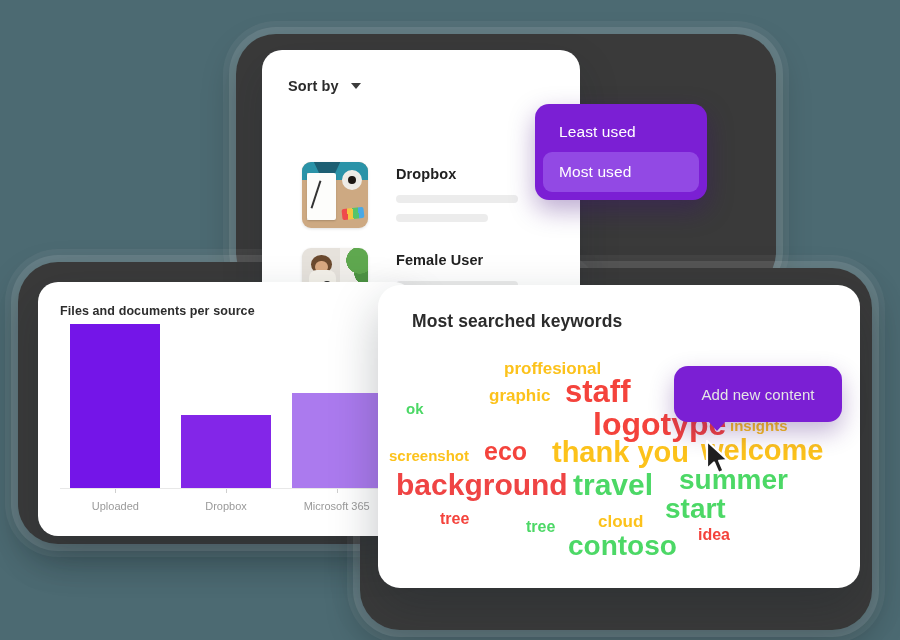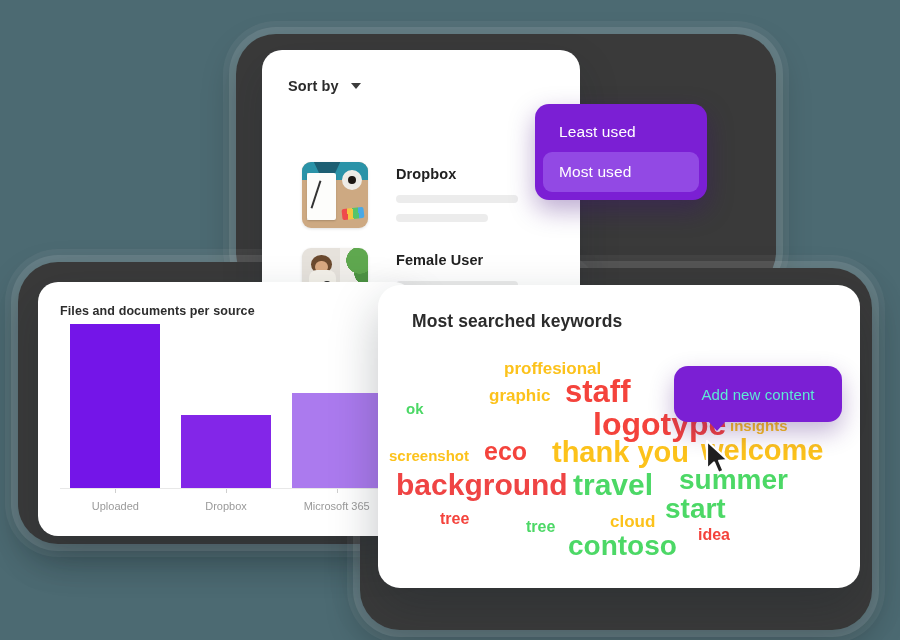--- a/index.html
+++ b/index.html
@@ -158,21 +158,21 @@
     font-size: 17.5px; font-weight: 700; color: #2b2b2b; letter-spacing: .1px; text-align: center;
   }
   .cloud { position: absolute; left: 0; top: 58px; width: 482px; height: 245px; }
   .w { position: absolute; font-weight: 700; white-space: nowrap; line-height: 1; }
 
   
   .tooltip {
     position: absolute; left: 674px; top: 366px; width: 168px; height: 56px;
     background: #7b1fd4; border-radius: 14px;
     display: flex; align-items: center; justify-content: center;
-    color: #5eead4; font-size: 15px; letter-spacing: .1px;
+    color: #e5e5e5; font-size: 15px; letter-spacing: .1px;
     box-shadow: 0 10px 24px rgba(60,10,120,0.30);
     z-index: 60;
   }
   .tooltip .tail {
     position: absolute; left: 34px; bottom: -9px;
     width: 0; height: 0;
     border-left: 9px solid transparent;
     border-right: 9px solid transparent;
     border-top: 10px solid #7b1fd4;
   }
@@ -281,21 +281,21 @@
         <span class="w" style="left: 11px; top: 105px; font-size: 15px; color: rgb(252, 194, 27);">screenshot</span>
         <span class="w" style="left: 106px; top: 96px; font-size: 25px; color: rgb(244, 67, 60);">eco</span>
         <span class="w" style="left: 174px; top: 95px; font-size: 29px; color: rgb(252, 194, 27);">thank you</span>
         <span class="w" style="left: 323px; top: 93px; font-size: 29px; color: rgb(252, 194, 27);">welcome</span>
         <span class="w" style="left: 18px; top: 127px; font-size: 30px; color: #ef4444;">background</span>
         <span class="w" style="left: 195px; top: 127px; font-size: 30px; color: rgb(76, 216, 102);">travel</span>
         <span class="w" style="left: 301px; top: 123px; font-size: 28px; color: rgb(76, 216, 102);">summer</span>
         <span class="w" style="left: 287px; top: 152px; font-size: 28px; color: rgb(76, 216, 102);">start</span>
         <span class="w" style="left: 62px; top: 168px; font-size: 16px; color: rgb(244, 67, 60);">tree</span>
         <span class="w" style="left: 148px; top: 176px; font-size: 16px; color: rgb(76, 216, 102);">tree</span>
-        <span class="w" style="left: 220px; top: 170px; font-size: 17px; color: rgb(252, 194, 27); margin-left: 12px;">cloud</span>
+        <span class="w" style="left: 220px; top: 170px; font-size: 17px; color: rgb(252, 194, 27);">cloud</span>
         <span class="w" style="left: 320px; top: 184px; font-size: 16px; color: rgb(244, 67, 60);">idea</span>
         <span class="w" style="left: 190px; top: 189px; font-size: 28px; color: rgb(76, 216, 102);">contoso</span>
       </div>
   </div>
 
   <div class="tooltip">
     <span>Add new content</span>
     <span class="tail"></span>
   </div>
 

